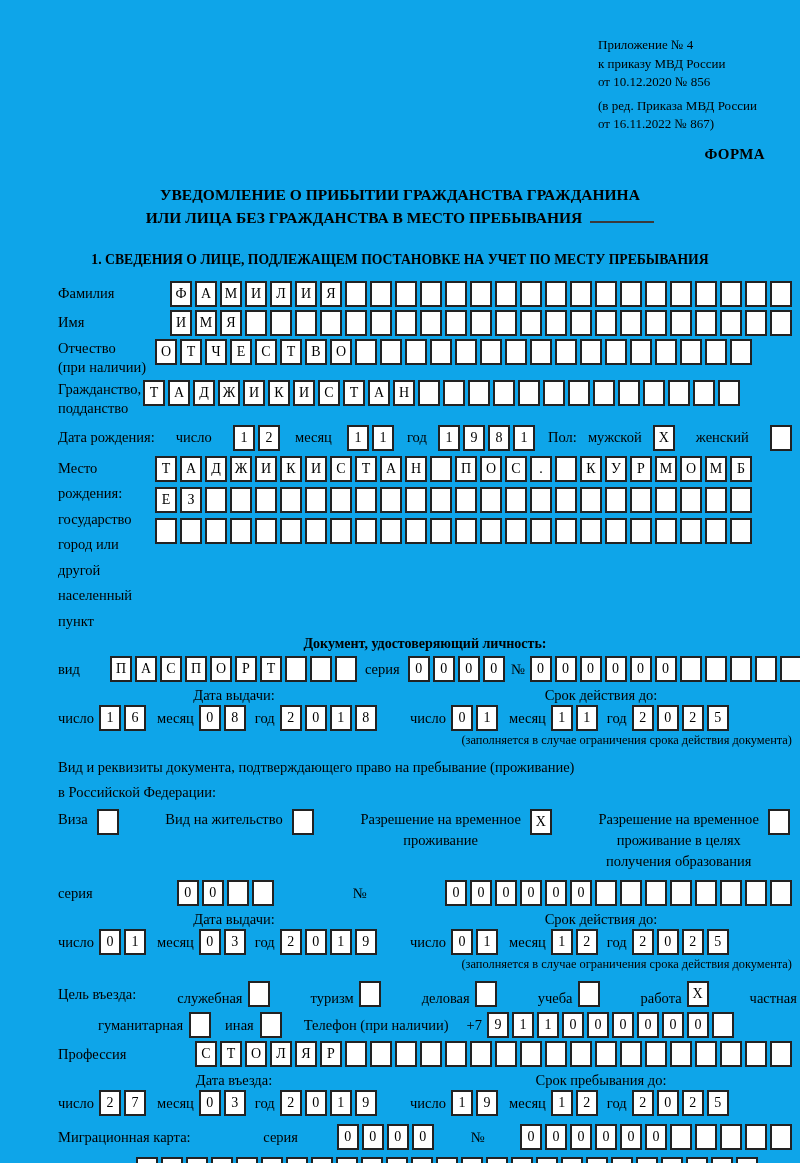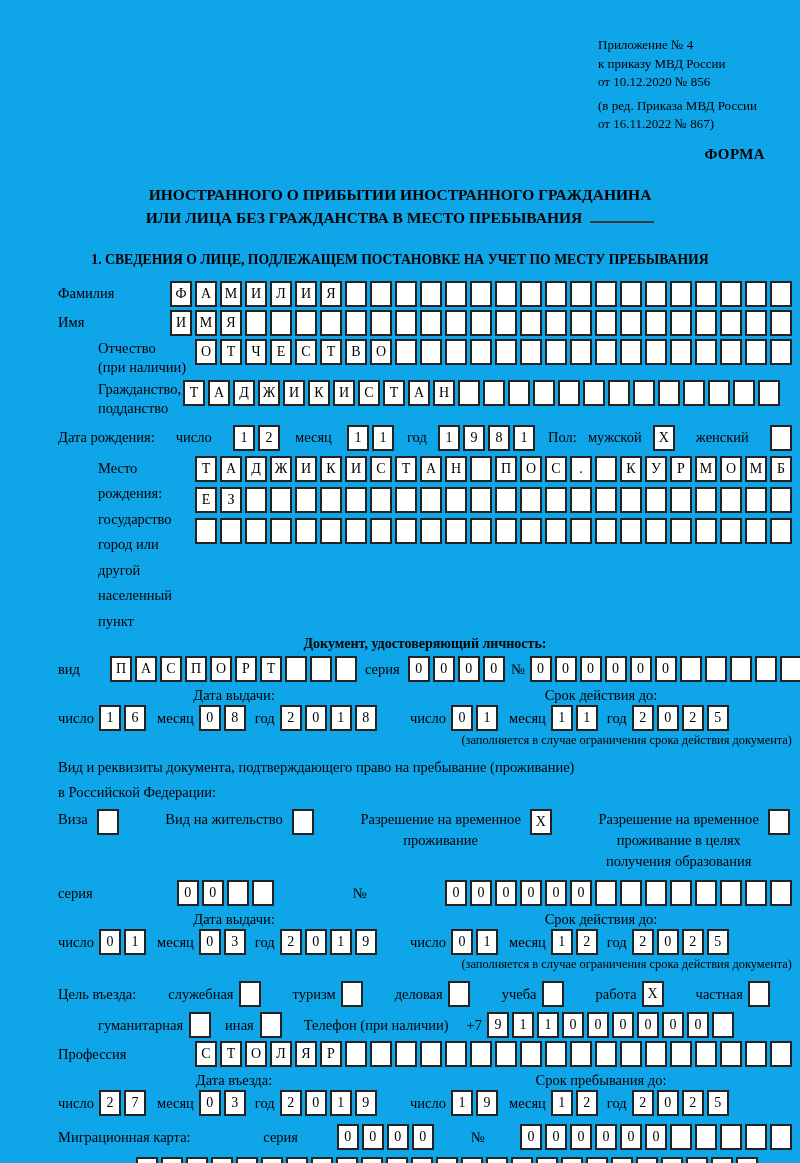--- a/index.html
+++ b/index.html
@@ -6,21 +6,21 @@
   html,body { background:#fff; }
   .page { width:800px; height:1163px; font-family:"Liberation Serif", serif; color:#000; overflow:hidden; background:#0ea5e9; }
   .appendix { margin:36px 30px 0 auto; width:172px; font-size:13px; line-height:18.5px; }
   .appendix .gap { height:5px; }
   .forma { text-align:right; padding-right:35px; margin-top:12px; font-weight:bold; font-size:15px; letter-spacing:0.4px; }
   .title { margin-top:20px; text-align:center; font-weight:bold; font-size:15.5px; line-height:23px; }
   .title-underline { display:inline-block; width:64px; border-bottom:2px solid #3a3a3a; height:13px; margin-left:8px; }
   .sec-heading { margin-top:23px; text-align:center; font-weight:bold; font-size:13.7px; }
   .form { padding:10px 8px 0 58px; font-size:14.5px; }
   .row { display:flex; align-items:center; margin-top:3px;justify-content:space-between; }
-  .row-top { display:flex; align-items:flex-start; margin-top:3px;margin-left:40px; }
+  .row-top { display:flex; align-items:flex-start; margin-top:3px; }
   .lbl { flex:none; }
   .lbl2 { flex:none; line-height:19px; }
   .cells { display:flex; gap:3px; flex:none; }
   .cell { flex:none; width:22px; height:26px; border:2px solid #222; display:flex; align-items:center; justify-content:center; font-size:14px; background:#fff; }
   .w69 { width:69px; } .w85 { width:85px; } .w97 { width:97px; }
   .bp-labels { width:97px; flex:none; line-height:25.5px; }
   .bp-rows .cells { margin-bottom:5px; }
   .center-bold { text-align:center; font-weight:bold; font-size:14px; margin-top:2px; }
   .mh { margin-left:8px; margin-right:8px; }
   .ml4 { margin-left:4px; } .ml6 { margin-left:6px; } .ml14 { margin-left:14px; }
@@ -29,21 +29,21 @@
   .dates-row { display:flex; align-items:center; margin-top:1px; }
   .dgrp { display:flex; align-items:center; gap:5px; }
   .dgrp1 { width:352px; } .dgrp2 { flex:1; }
   .note-right { text-align:right; font-size:12.4px; margin-top:2px; }
   .para { margin-top:7px; line-height:25px; }
   .permit-row { display:flex; align-items:flex-start; margin-top:4px; justify-content:space-between; padding-right:2px; }
   .permit-opt { display:flex; align-items:flex-start; gap:9px; }
   .permit-label { line-height:21px; }
   .permit-label.center { text-align:center; }
   .purpose-row { display:flex; align-items:center; margin-top:9px; flex-wrap:nowrap;gap:32px; }
-  .opt { display:flex; align-items:center; }
+  .opt { display:flex; align-items:flex-end; margin-left:9px; }
   .opt .cell { margin-left:5px; }
   .purpose2 { display:flex; align-items:center; margin-top:5px; margin-left:40px; }
   .reps { display:flex; margin-top:7px; }
   .reps-labels { width:78px; flex:none; line-height:25.5px; font-size:14px; }
   .reps-right { flex:1; }
   .reps-right .cells { margin-bottom:6px; }
 </style>
 </head>
 <body>
 
@@ -54,21 +54,21 @@
     <div>к приказу МВД России</div>
     <div>от 10.12.2020 № 856</div>
     <div class="gap"></div>
     <div>(в ред. Приказа МВД России</div>
     <div>от 16.11.2022 № 867)</div>
   </div>
 
   <div class="forma">ФОРМА</div>
 
   <div class="title">
-    <div>ИНОСТРАННОГО О ПРИБЫТИИ ИНОСТРАННОГО ГРАЖДАНИНА</div>
+    <div>УВЕДОМЛЕНИЕ О ПРИБЫТИИ ГРАЖДАНСТВА ГРАЖДАНИНА</div>
     <div><span>ИЛИ ЛИЦА БЕЗ ГРАЖДАНСТВА В МЕСТО ПРЕБЫВАНИЯ</span><span class="title-underline"></span></div>
   </div>
 
   <div class="sec-heading">1. СВЕДЕНИЯ О ЛИЦЕ, ПОДЛЕЖАЩЕМ ПОСТАНОВКЕ НА УЧЕТ ПО МЕСТУ ПРЕБЫВАНИЯ</div>
 
   <div class="form">
 
     <div class="row">
       <span class="lbl w69">Фамилия</span>
       <span class="cells">

